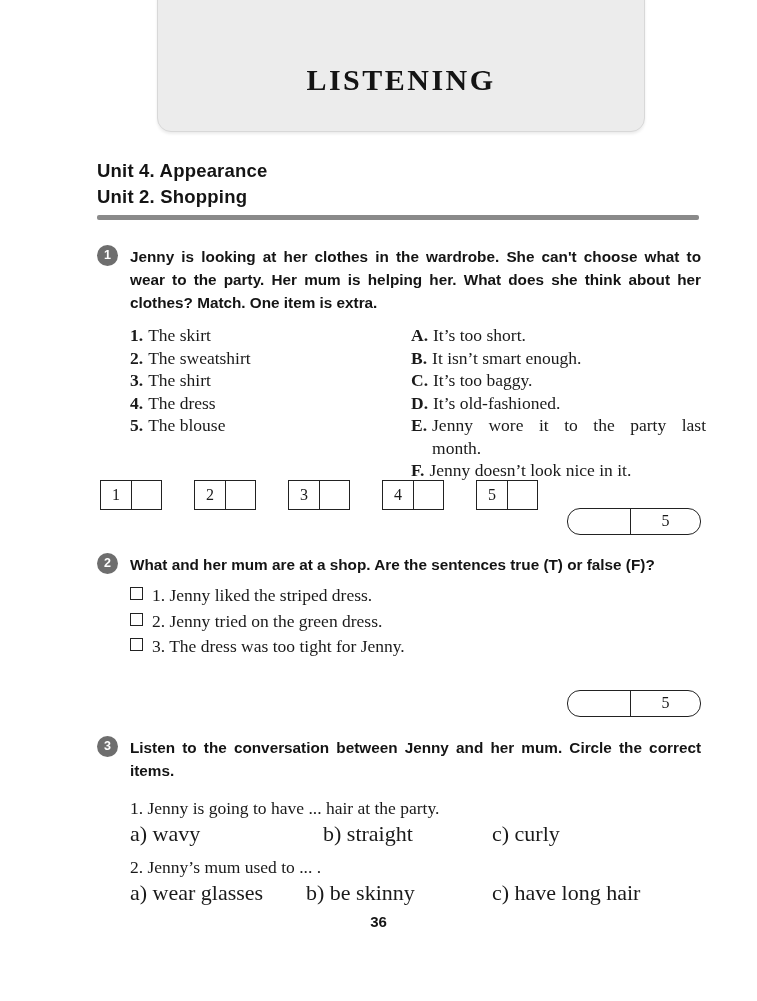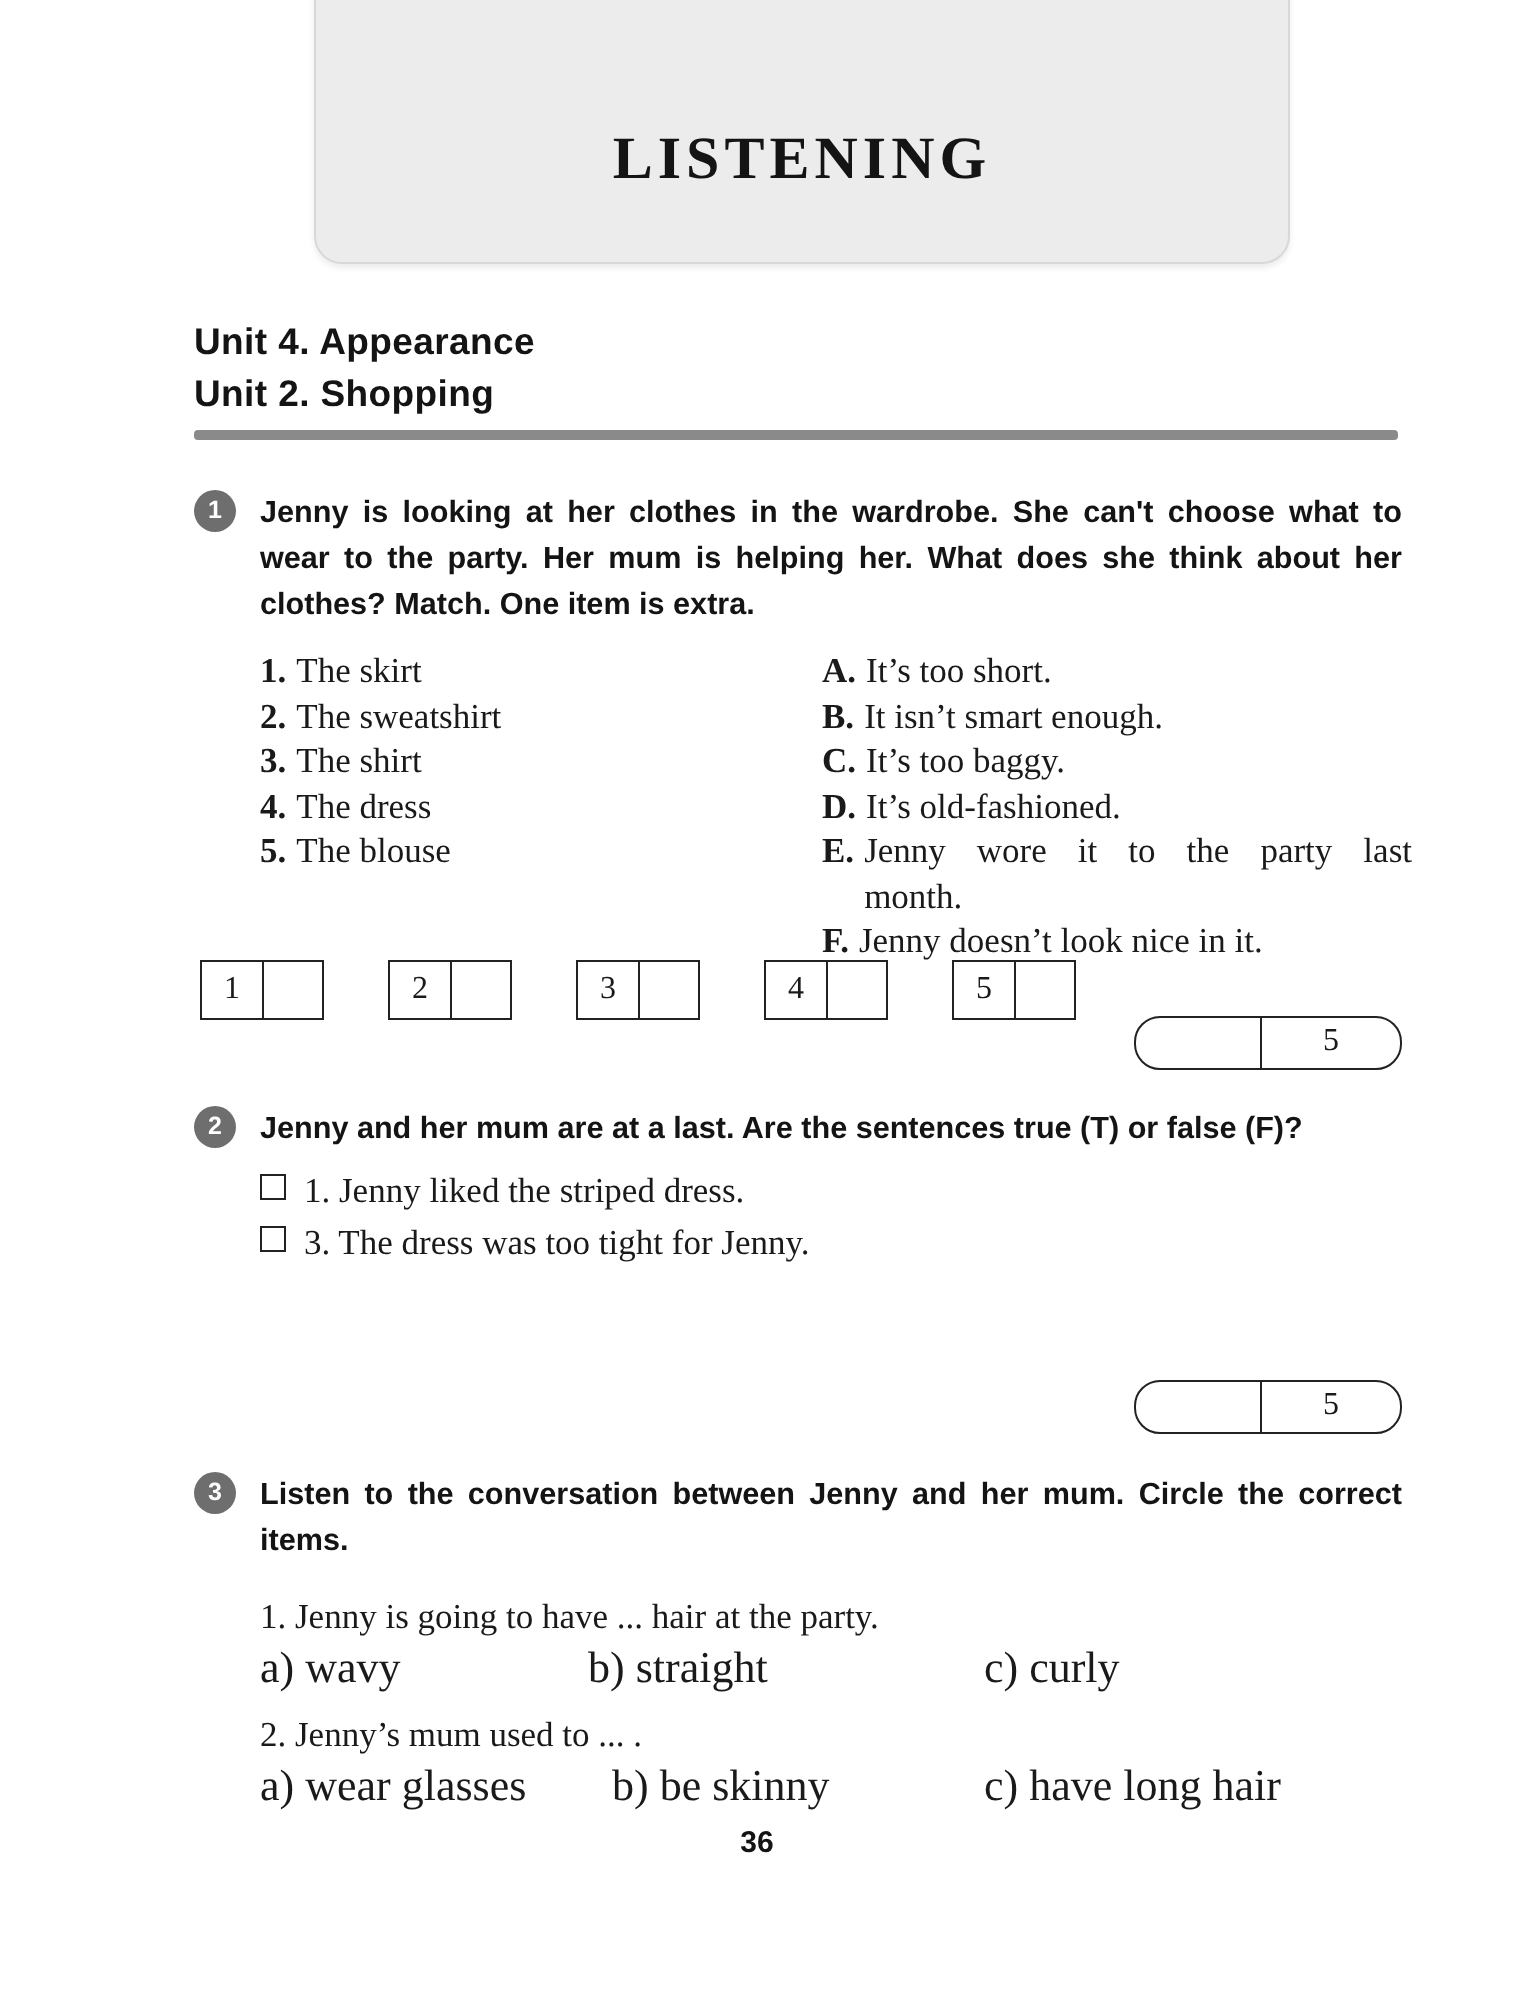--- a/index.html
+++ b/index.html
@@ -352,48 +352,52 @@
     </div>
   </div>
 
   <div class="scorebox" style="left:567px; top:508px;">
     <div class="sb-left"></div>
     <div class="sb-right">5</div>
   </div>
 
   <div class="task" style="top:553px;">
     <div class="task-num">2</div>
-    <div class="task-intro">Jenny and her mum are at a last. Are the sentences true (T) or false (F)?</div>
+    <div class="task-intro">What and her mum are at a shop. Are the sentences true (T) or false (F)?</div>
 
     <div class="tf-list">
       <div class="tf-row">
         <span class="cb"></span>
         <span>1. Jenny liked the striped dress.</span>
       </div>
       <div class="tf-row">
         <span class="cb"></span>
+        <span>2. Jenny tried on the green dress.</span>
+      </div>
+      <div class="tf-row">
+        <span class="cb"></span>
         <span>3. The dress was too tight for Jenny.</span>
       </div>
     </div>
   </div>
 
   <div class="scorebox" style="left:567px; top:690px;">
     <div class="sb-left"></div>
     <div class="sb-right">5</div>
   </div>
 
   <div class="task" style="top:736px;">
     <div class="task-num">3</div>
     <div class="task-intro">Listen to the conversation between Jenny and her mum. Circle the correct items.</div>
 
     <div class="q-block">
       <div class="q-line">1. Jenny is going to have ... hair at the party.</div>
       <div class="opt-line">
         <span class="opt" style="left:0px;">a) wavy</span>
-        <span class="opt" style="left:164px;">b) straight</span>
+        <span class="opt" style="left:193px;">b) straight</span>
         <span class="opt" style="left:362px;">c) curly</span>
       </div>
     </div>
 
     <div class="q-block" style="margin-top:9px;">
       <div class="q-line">2. Jenny’s mum used to ... .</div>
       <div class="opt-line">
         <span class="opt" style="left:0px;">a) wear glasses</span>
         <span class="opt" style="left:176px;">b) be skinny</span>
         <span class="opt" style="left:362px;">c) have long hair</span>

